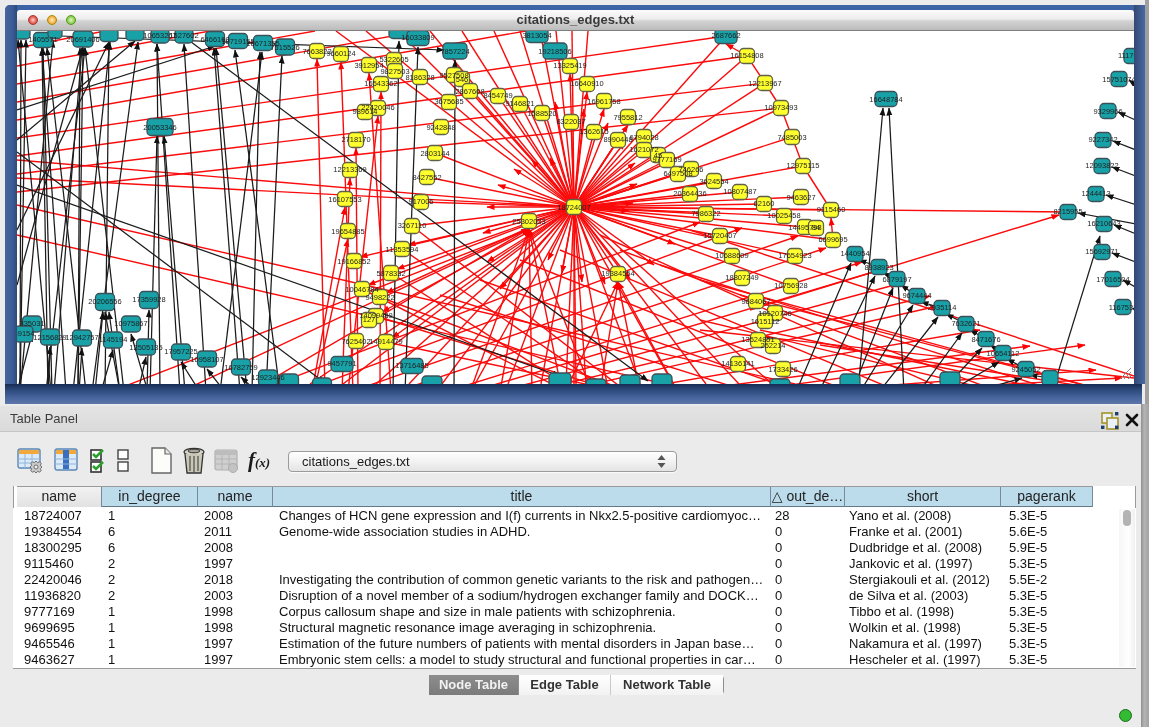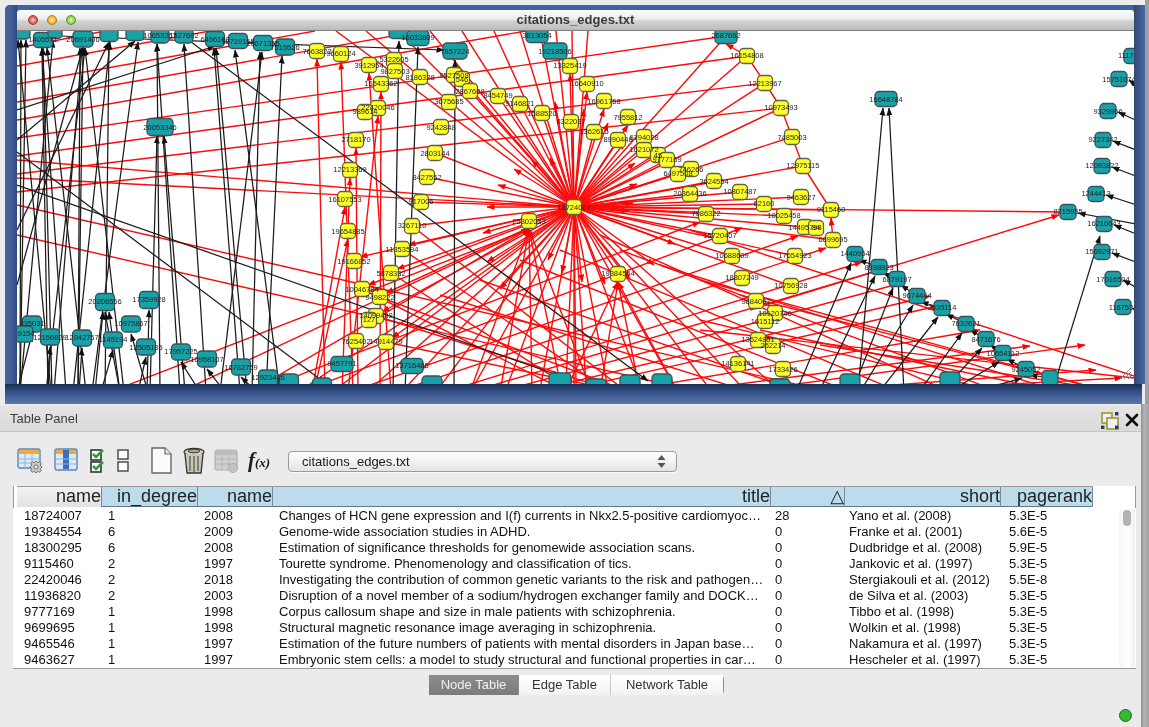--- a/index.html
+++ b/index.html
@@ -46,37 +46,37 @@
 #phead span { position:absolute; left:10px; top:5px; font-size:13px; color:#3c3c3c;}
 #toolbar { left:0; top:432px; width:1141px; height:46px; background:#ebebeb;}
 #combo { left:288px; top:451px; width:389px; height:21px; border:1px solid #9b9b9b;
   border-radius:4px; background:linear-gradient(180deg,#ffffff,#f2f2f2 50%,#e4e4e4);
   font-size:13px; color:#1a1a1a; line-height:19px; padding-left:13px;
   box-shadow:0 1px 1px rgba(255,255,255,.8);}
 
 
 #thead { left:17px; top:486px; width:1076px; height:21px; background:#bcdcec;
   border-top:1px solid #9a9a9a; border-bottom:1px solid #62778a;}
-.hc { position:absolute; top:0; height:20px; font-size:18px; color:#222;
-  text-align:right; line-height:19px; border-right:1px solid #77889a; }
+.hc { position:absolute; top:0; height:20px; font-size:14px; color:#222;
+  text-align:center; line-height:19px; border-right:1px solid #77889a; }
 #tbody { left:13px; top:508px; width:1123px; height:160px; background:#fff; }
 #tbl-bg { left:13px; top:486px; width:1123px; height:183px; background:#fff;
   border:1px solid #9a9a9a; border-top:none;}
 .row { position:absolute; left:0; width:1080px; height:16px; font-size:13px; color:#111;
   white-space:nowrap;}
 .c { position:absolute; top:0; }
 #vscroll { left:1119px; top:509px; width:16px; height:158px;
   background:linear-gradient(90deg,#f6f6f6,#ffffff 60%,#efefef);}
 #vthumb { left:1123px; top:510px; width:8px; height:16px; background:#b3b3b3;
   border-radius:4px;}
 
 
 #tabs { left:429px; top:675px; width:295px; height:20px; border:1px solid #8e8e8e;
   border-radius:4px; background:#fff; overflow:hidden; }
-.tab { position:absolute; top:0; height:20px; font-size:13px; font-weight:normal;
+.tab { position:absolute; top:0; height:20px; font-size:13px; font-weight:bold;
   text-align:center; line-height:19px; color:#333; }
 #tab1 { left:0; width:90px; background:linear-gradient(180deg,#8d8d8d,#7b7b7b); color:#f2f2f2;
   border-right:1px solid #8e8e8e;}
 #tab2 { left:90px; width:92px; background:linear-gradient(180deg,#ffffff,#f2f2f2);
   border-right:1px solid #c9c9c9;}
 #tab3 { left:182px; width:112px; background:linear-gradient(180deg,#ffffff,#f2f2f2);}
 #status { left:1053px; top:744px; font-size:11px; color:#222; }
 #memdot { left:1119px; top:709px; width:13px; height:13px; border-radius:50%;
   background:#33bb33; border:1.5px solid #1c6b1c; }
 </style>
@@ -740,52 +740,50 @@
       <span class="c" style="left:95px">1</span>
       <span class="c" style="left:191px">2008</span>
       <span class="c" style="left:266px">Changes of HCN gene expression and I(f) currents in Nkx2.5-positive cardiomyoc…</span>
       <span class="c" style="left:762px">28</span>
       <span class="c" style="left:836px">Yano et al. (2008)</span>
       <span class="c" style="left:996px">5.3E-5</span>
     </div>
 <div class="row" style="top:16px">
       <span class="c" style="left:11px">19384554</span>
       <span class="c" style="left:95px">6</span>
-      <span class="c" style="left:191px">2009</span>
+      <span class="c" style="left:191px">2011</span>
       <span class="c" style="left:266px">Genome-wide association studies in ADHD.</span>
       <span class="c" style="left:762px">0</span>
       <span class="c" style="left:836px">Franke et al. (2001)</span>
       <span class="c" style="left:996px">5.6E-5</span>
     </div>
 <div class="row" style="top:32px">
       <span class="c" style="left:11px">18300295</span>
       <span class="c" style="left:95px">6</span>
       <span class="c" style="left:191px">2008</span>
-      <span class="c" style="left:266px">Estimation of significance thresholds for genomewide association scans.</span>
       <span class="c" style="left:762px">0</span>
       <span class="c" style="left:836px">Dudbridge et al. (2008)</span>
       <span class="c" style="left:996px">5.9E-5</span>
     </div>
 <div class="row" style="top:48px">
       <span class="c" style="left:11px">9115460</span>
       <span class="c" style="left:95px">2</span>
       <span class="c" style="left:191px">1997</span>
-      <span class="c" style="left:266px">Tourette syndrome. Phenomenology and classification of tics.</span>
       <span class="c" style="left:762px">0</span>
       <span class="c" style="left:836px">Jankovic et al. (1997)</span>
       <span class="c" style="left:996px">5.3E-5</span>
     </div>
 <div class="row" style="top:64px">
       <span class="c" style="left:11px">22420046</span>
       <span class="c" style="left:95px">2</span>
       <span class="c" style="left:191px">2018</span>
       <span class="c" style="left:266px">Investigating the contribution of common genetic variants to the risk and pathogen…</span>
       <span class="c" style="left:762px">0</span>
       <span class="c" style="left:836px">Stergiakouli et al. (2012)</span>
-      <span class="c" style="left:996px">5.5E-8</span>
+      <span class="c" style="left:996px">5.5E-2</span>
     </div>
 <div class="row" style="top:80px">
       <span class="c" style="left:11px">11936820</span>
       <span class="c" style="left:95px">2</span>
       <span class="c" style="left:191px">2003</span>
       <span class="c" style="left:266px">Disruption of a novel member of a sodium/hydrogen exchanger family and DOCK…</span>
       <span class="c" style="left:762px">0</span>
       <span class="c" style="left:836px">de Silva et al. (2003)</span>
       <span class="c" style="left:996px">5.3E-5</span>
     </div>

